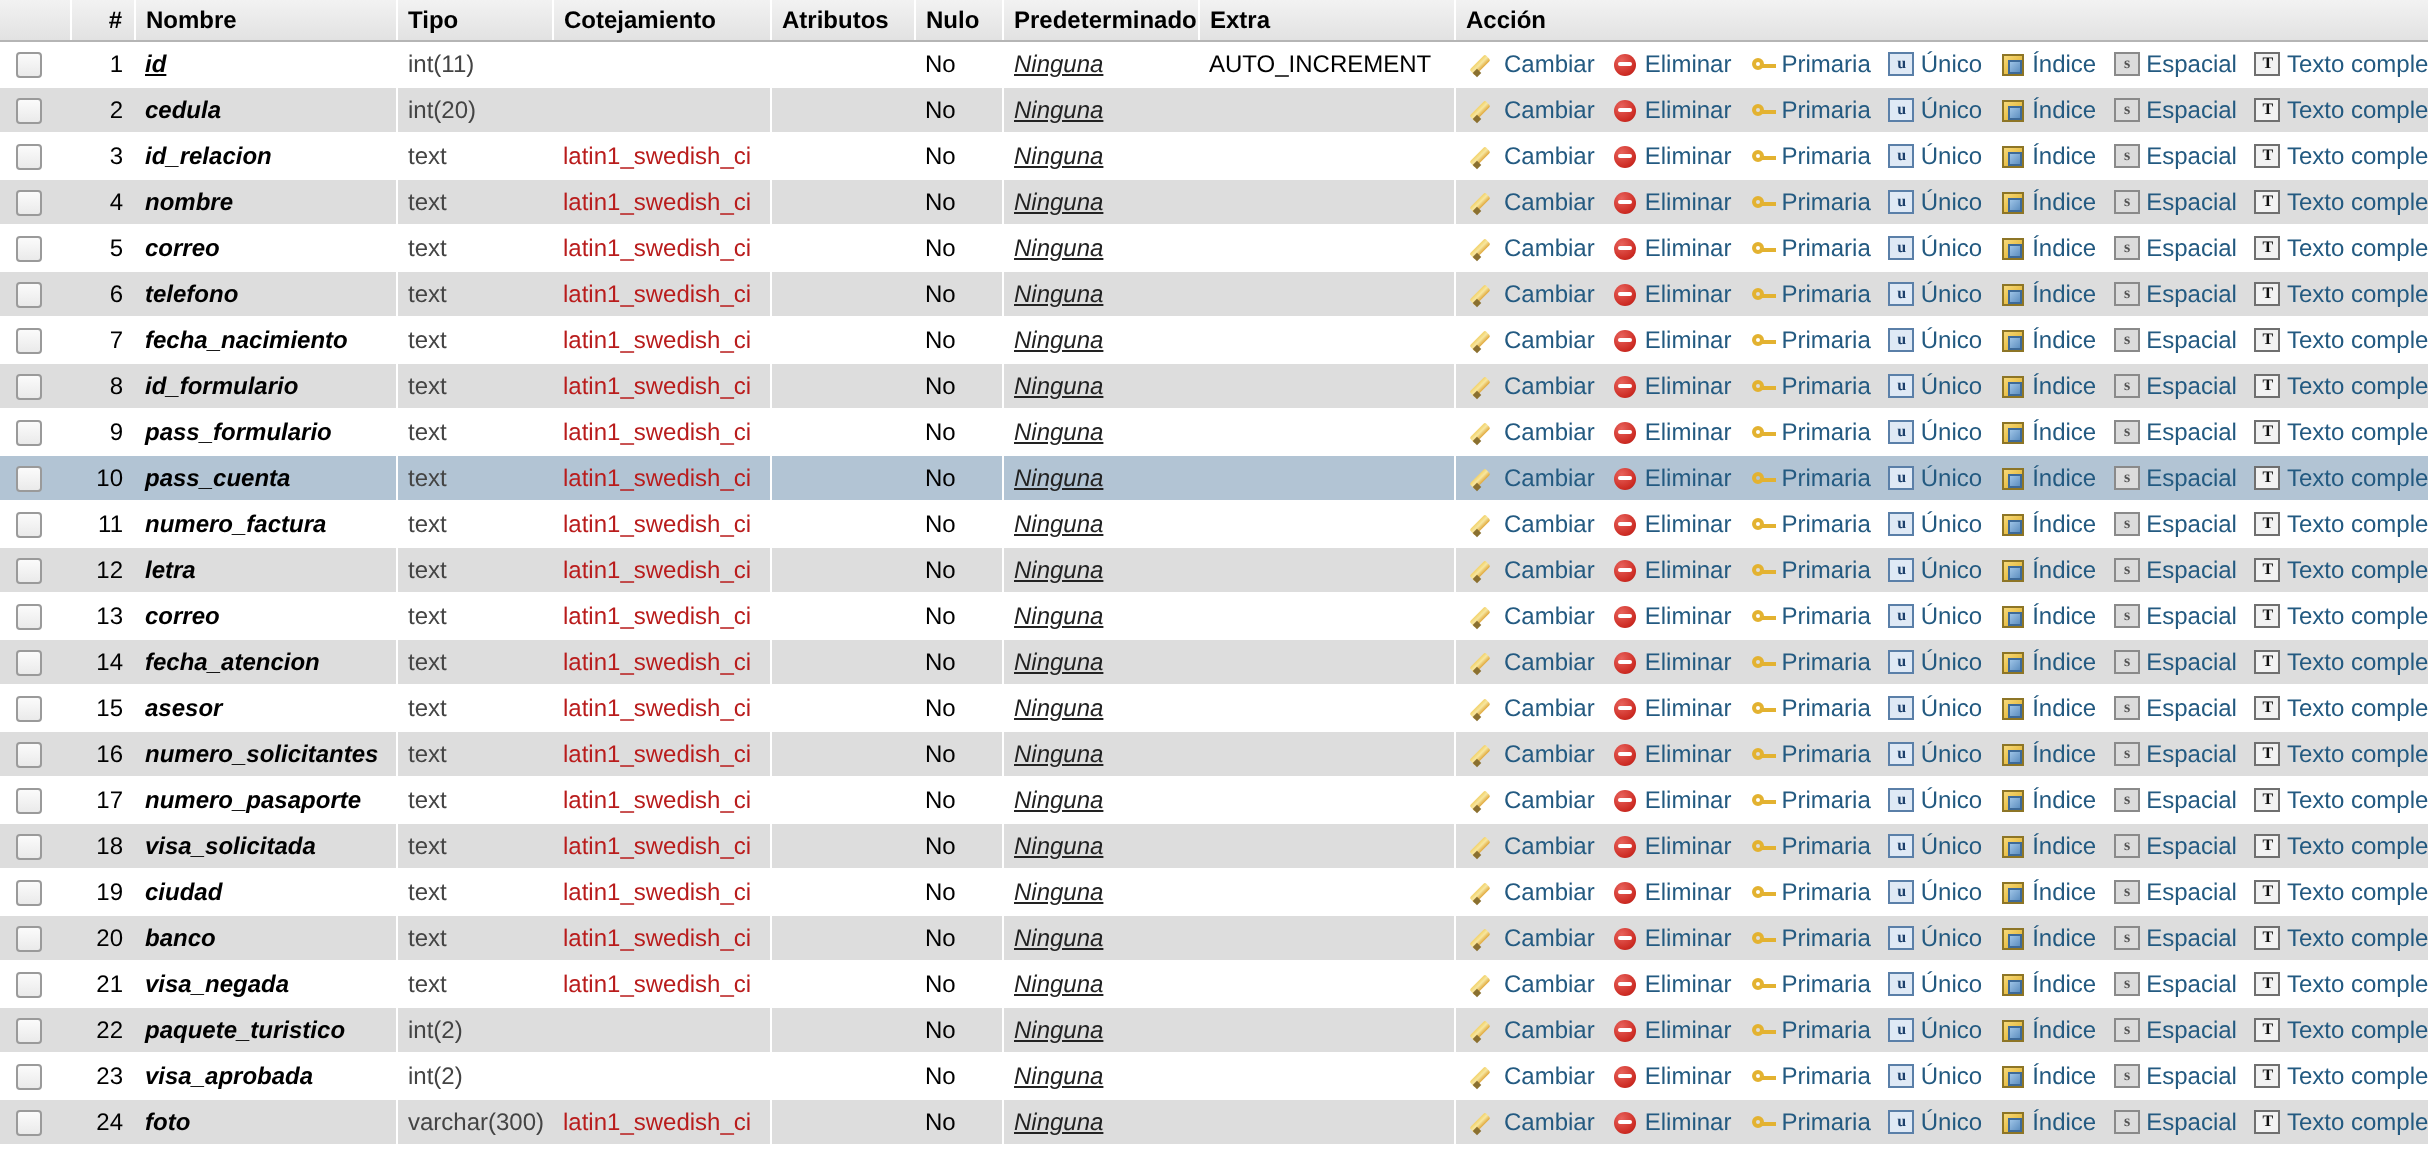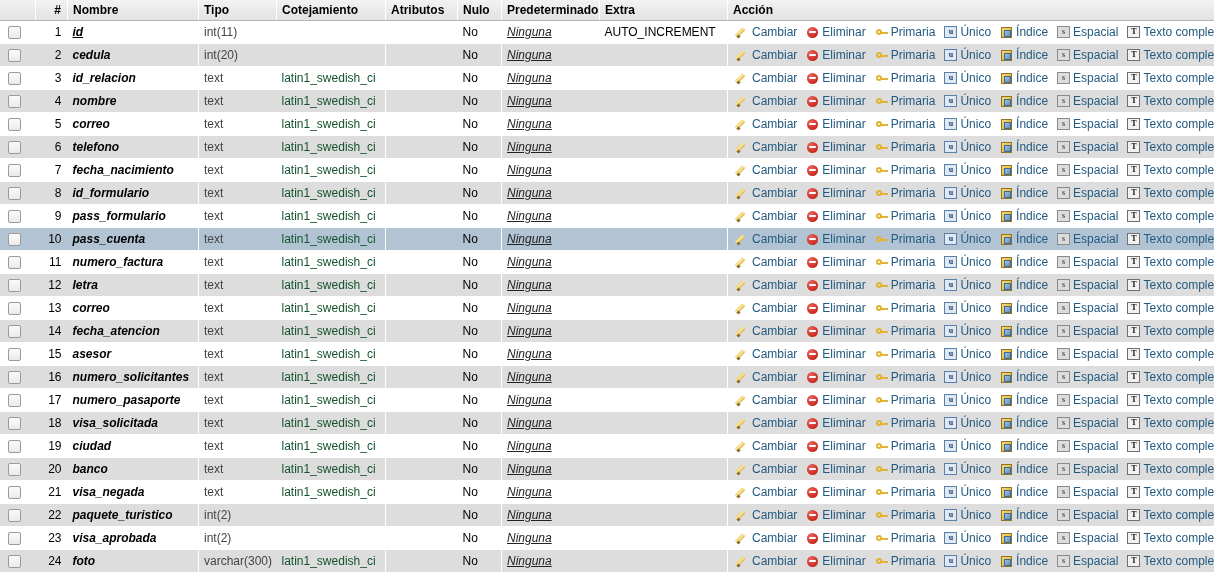--- a/index.html
+++ b/index.html
@@ -53,21 +53,21 @@
     font-size: 12px;
     vertical-align: middle;
     white-space: nowrap;
     overflow: hidden;
   }
 
   td.col-check { width: 26px; padding: 2px 4px 2px 8px; }
   td.col-num   { width: 20px; text-align: right; padding-right: 6px; }
   td.col-name  { width: 121px; font-weight: bold; font-style: italic; }
   td.col-type  { width: 68px; color: #444444; }
-  td.col-coll  { width: 99px; color: #14532d; }
+  td.col-coll  { width: 99px; color: #b91c1c; }
   td.col-attr  { width: 62px; }
   td.col-null  { width: 34px; }
   td.col-def   { width: 88px; font-style: italic; color: #222222; text-decoration: underline; }
   td.col-extra { width: 118px; }
   td.col-action{ width: 560px; padding-left: 8px; }
 
   th.col-check { width: 26px; }
   th.col-num   { width: 20px; }
   th.col-name  { width: 121px; }
   th.col-type  { width: 68px; }

